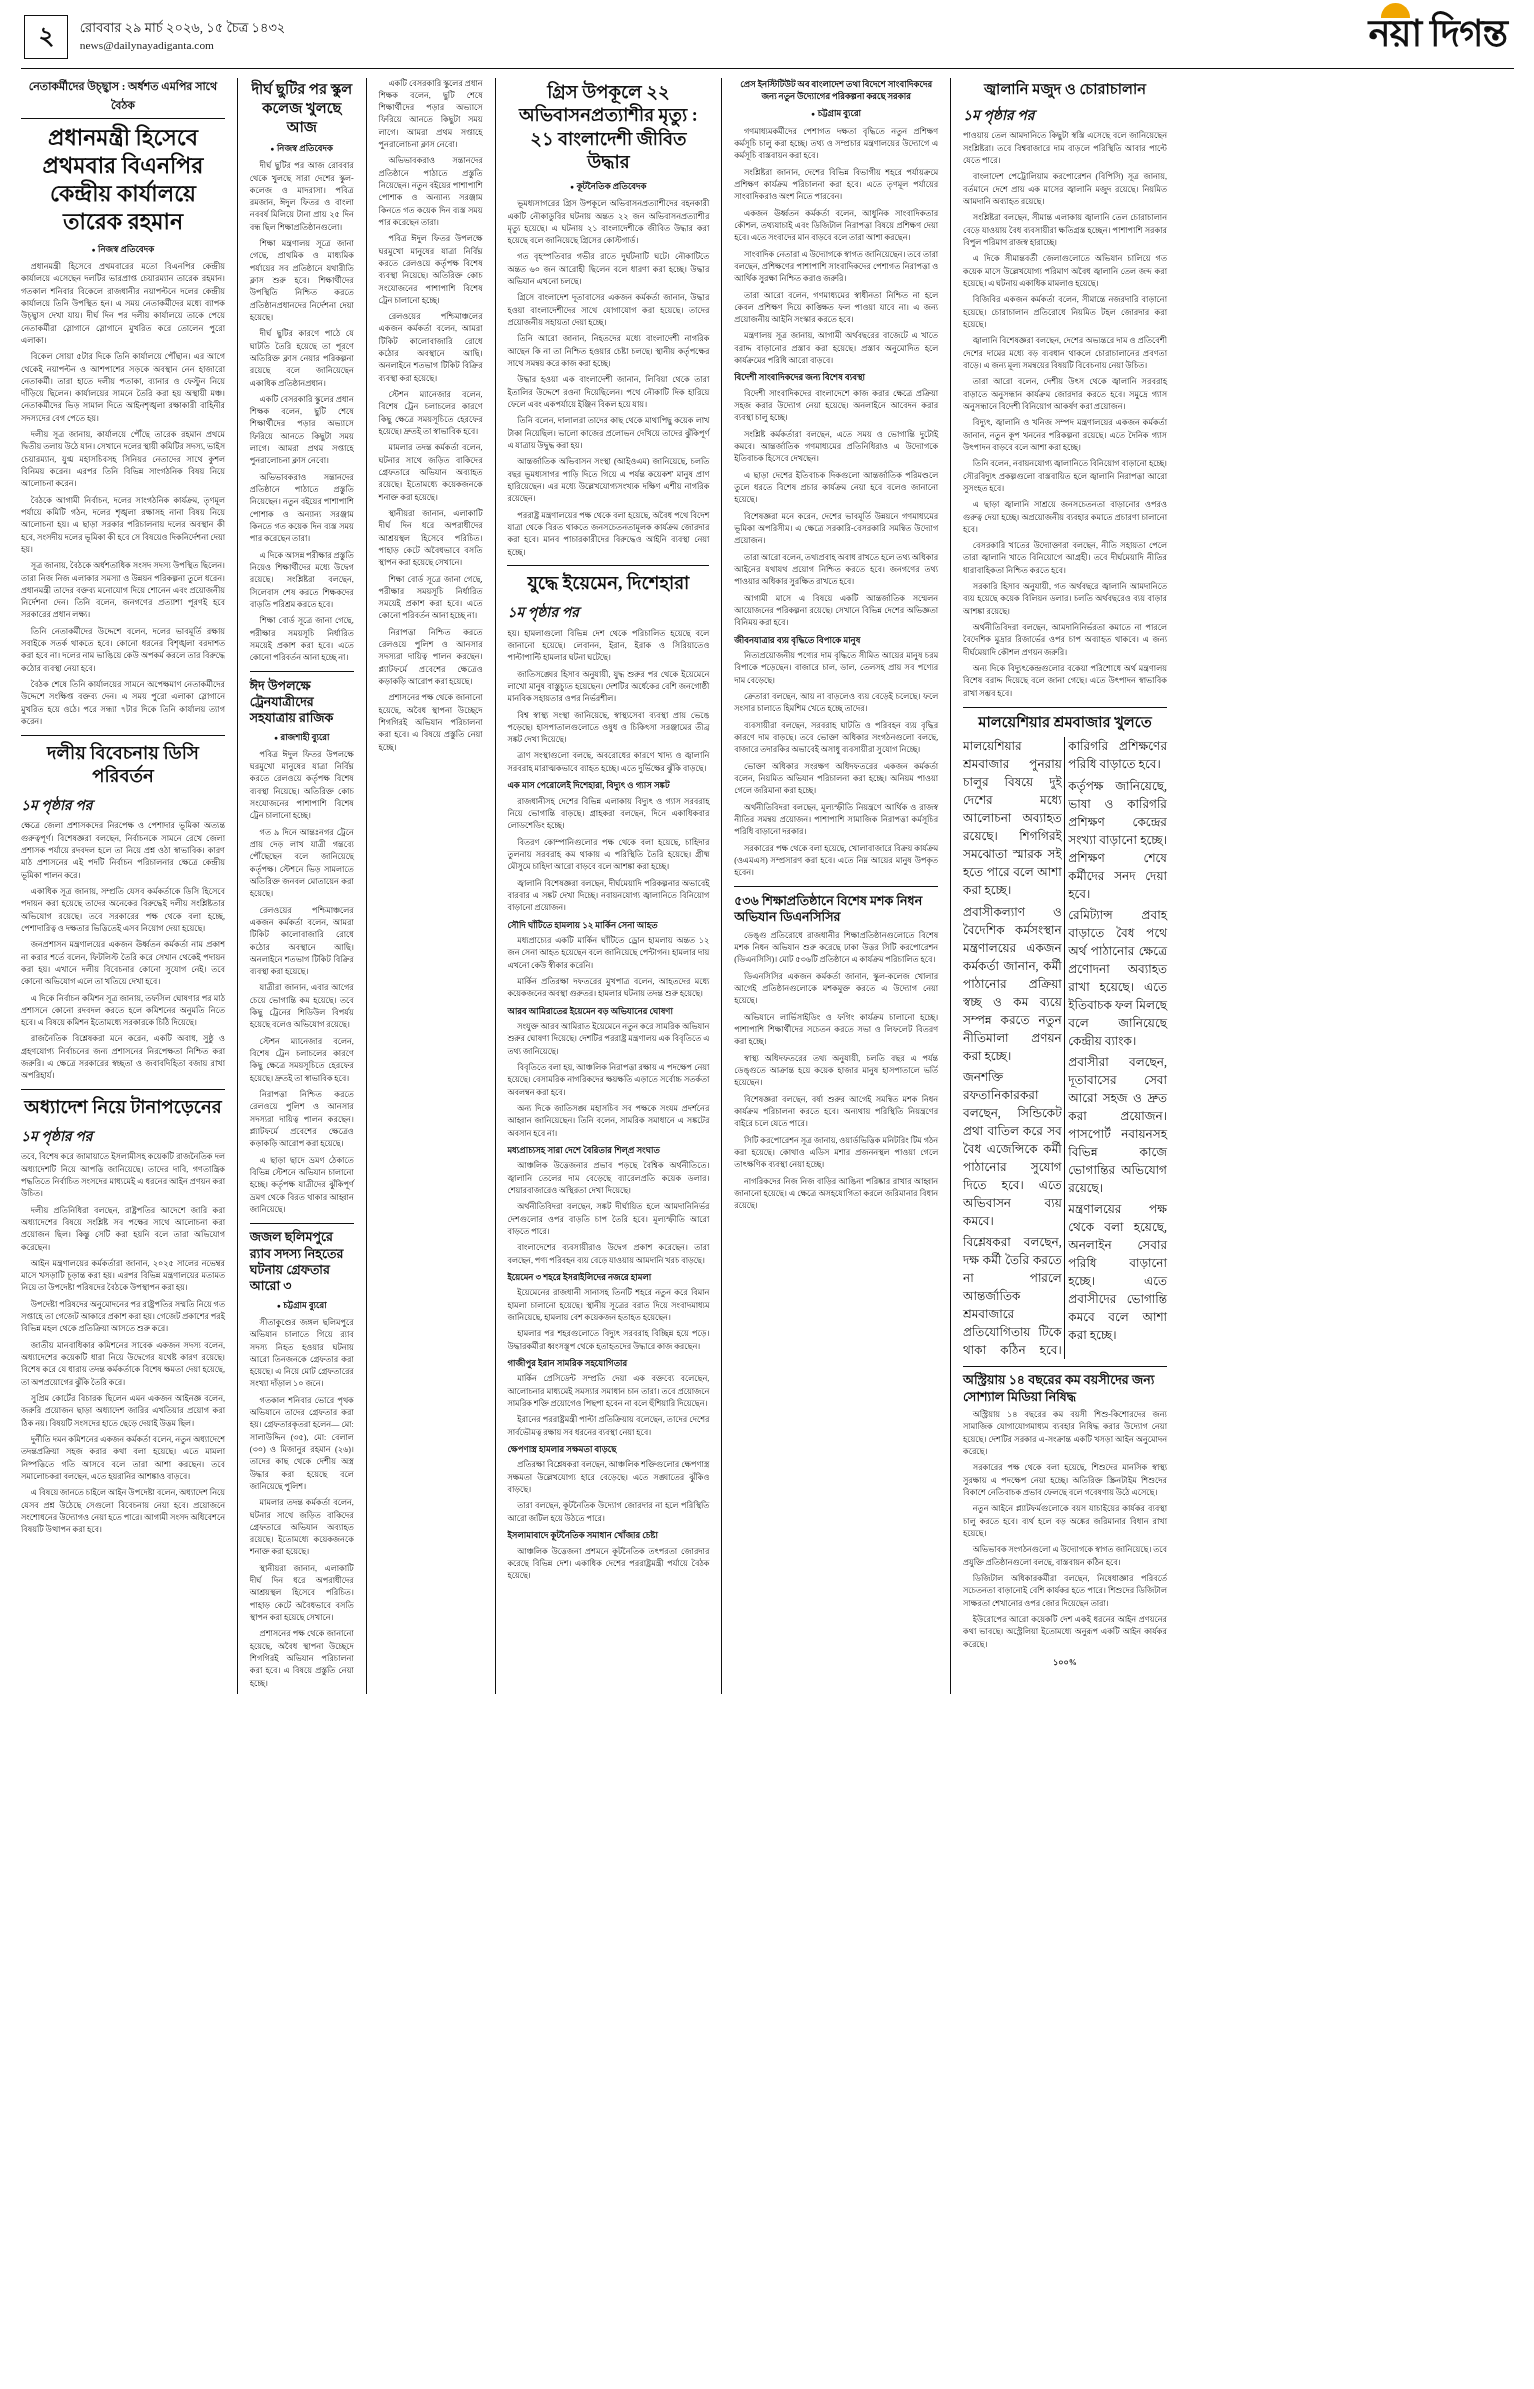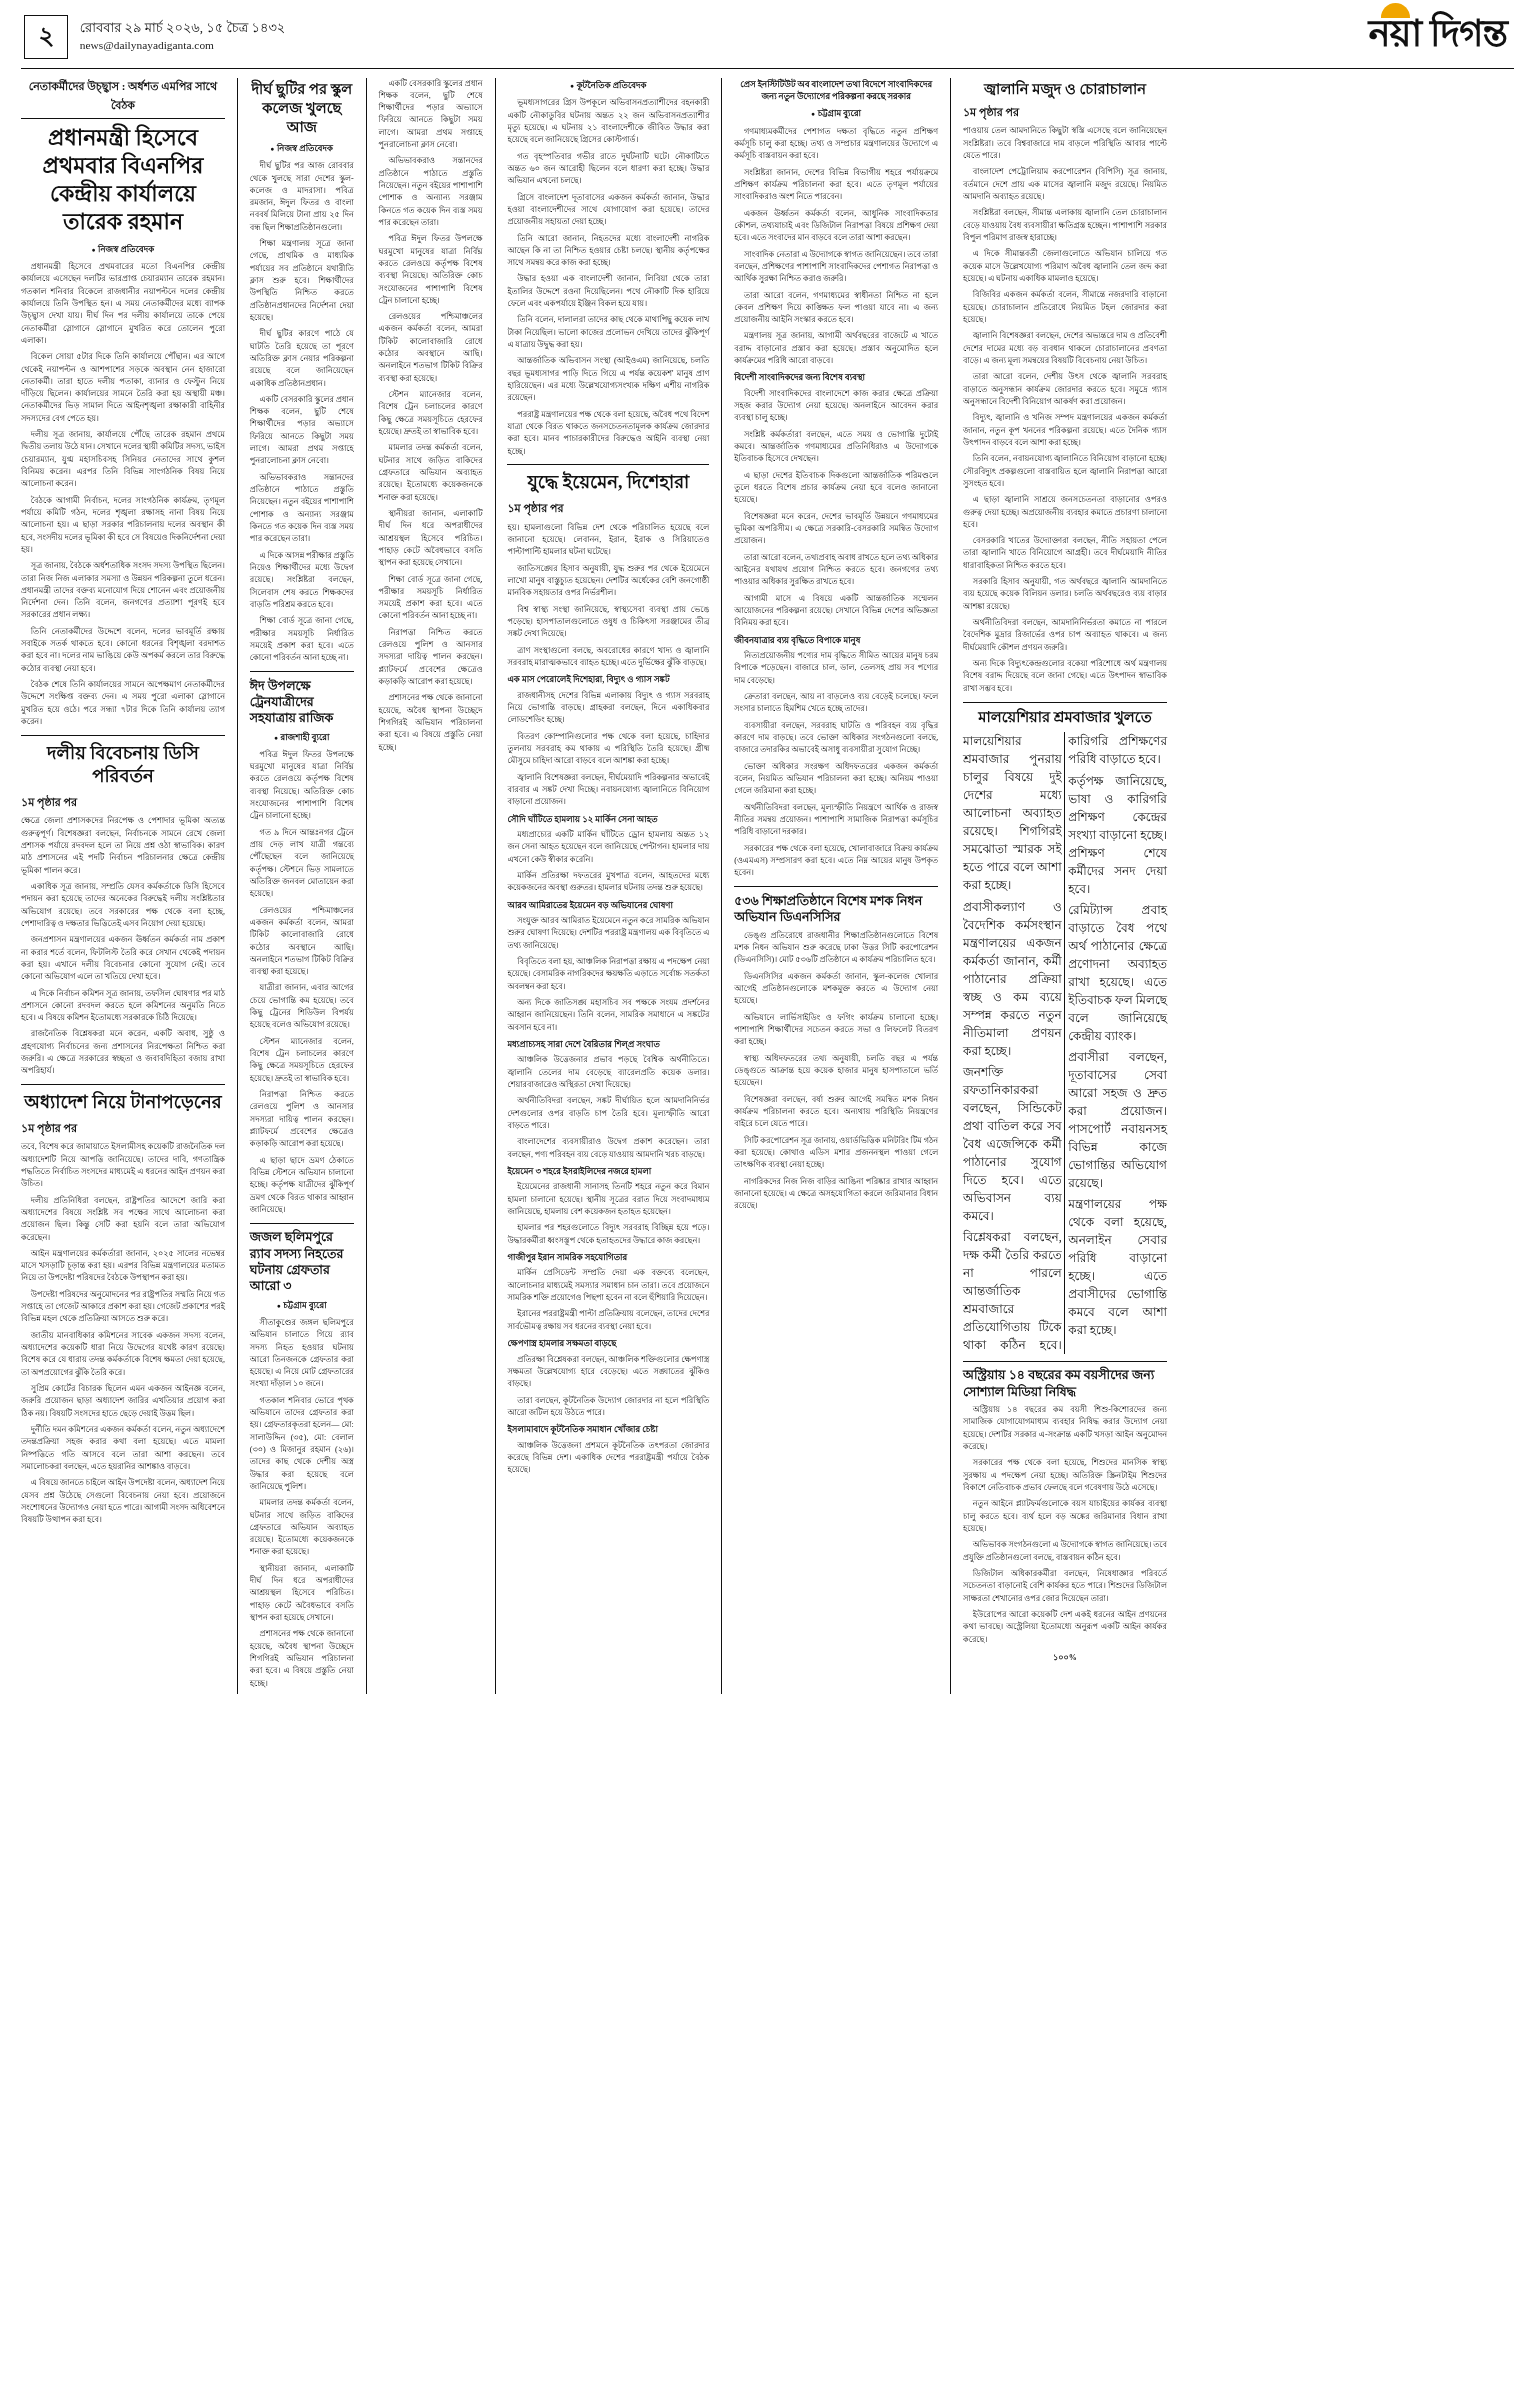--- a/index.html
+++ b/index.html
@@ -24,21 +24,21 @@
   .col{min-width:0;}
 
   
   .kicker{font-size:11px;font-weight:bold;text-align:center;border-bottom:0.8px solid #111;padding-bottom:2.4px;margin-bottom:4.9px;}
   h1.head{font-size:22px;line-height:1.28;font-weight:bold;text-align:center;margin:3.3px 0 6.5px 0;}
   h2.head{font-size:18px;line-height:1.3;font-weight:bold;text-align:center;margin:3.3px 0 5.7px 0;}
   h3.head{font-size:14.7px;line-height:1.3;font-weight:bold;text-align:center;margin:2.4px 0 4.9px 0;}
   h4.head{font-size:12.6px;line-height:1.3;font-weight:bold;text-align:left;margin:2.4px 0 4.1px 0;}
   .byline{font-size:8.5px;font-weight:bold;text-align:center;margin:1.6px 0 4.1px 0;}
   .byline::before{content:"\25CF";font-size:6.5px;margin-right:2.4px;}
-  .cont{font-size:11px;font-weight:bold;margin:0 0 2.4px 0;}
+  .cont{font-size:14px;font-weight:bold;margin:0 0 2.4px 0;font-style:italic;}
   p.body{font-size:8.1px;line-height:1.52;text-align:justify;margin:0 0 4.1px 0;hyphens:auto;word-spacing:-0.2px;}
   p.body.ind{text-indent:9.8px;}
   .hr2{border-top:1.6px solid #111;margin:6.5px 0 5.7px 0;}
   .sub{font-size:8.5px;font-weight:bold;margin:3.3px 0 2.4px 0;}
   .tiny{font-size:12px;line-height:1.5;text-align:justify;margin:0 0 3.3px 0;}
   .centerline{text-align:center;font-size:8.1px;font-weight:bold;margin:5px 0;}
   .twocolmini{column-count:2;column-gap:6.5px;column-rule:0.8px solid #111;}
 </style>
 </head>
 <body>
@@ -141,20 +141,21 @@
       <p class="body ind">মামলার তদন্ত কর্মকর্তা বলেন, ঘটনার সাথে জড়িত বাকিদের গ্রেফতারে অভিযান অব্যাহত রয়েছে। ইতোমধ্যে কয়েকজনকে শনাক্ত করা হয়েছে।</p>
       <p class="body ind">স্থানীয়রা জানান, এলাকাটি দীর্ঘ দিন ধরে অপরাধীদের আশ্রয়স্থল হিসেবে পরিচিত। পাহাড় কেটে অবৈধভাবে বসতি স্থাপন করা হয়েছে সেখানে।</p>
       <p class="body ind">শিক্ষা বোর্ড সূত্রে জানা গেছে, পরীক্ষার সময়সূচি নির্ধারিত সময়েই প্রকাশ করা হবে। এতে কোনো পরিবর্তন আনা হচ্ছে না।</p>
       <p class="body ind">নিরাপত্তা নিশ্চিত করতে রেলওয়ে পুলিশ ও আনসার সদস্যরা দায়িত্ব পালন করছেন। প্ল্যাটফর্মে প্রবেশের ক্ষেত্রেও কড়াকড়ি আরোপ করা হয়েছে।</p>
       <p class="body ind">প্রশাসনের পক্ষ থেকে জানানো হয়েছে, অবৈধ স্থাপনা উচ্ছেদে শিগগিরই অভিযান পরিচালনা করা হবে। এ বিষয়ে প্রস্তুতি নেয়া হচ্ছে।</p>
     </div>
 
     <div class="vr"></div>
 
     <div class="col">
+      <h2 class="head">গ্রিস উপকূলে ২২ অভিবাসনপ্রত্যাশীর মৃত্যু : ২১ বাংলাদেশী জীবিত উদ্ধার</h2>
       <div class="byline">কূটনৈতিক প্রতিবেদক</div>
       <p class="body ind">ভূমধ্যসাগরের গ্রিস উপকূলে অভিবাসনপ্রত্যাশীদের বহনকারী একটি নৌকাডুবির ঘটনায় অন্তত ২২ জন অভিবাসনপ্রত্যাশীর মৃত্যু হয়েছে। এ ঘটনায় ২১ বাংলাদেশীকে জীবিত উদ্ধার করা হয়েছে বলে জানিয়েছে গ্রিসের কোস্টগার্ড।</p>
       <p class="body ind">গত বৃহস্পতিবার গভীর রাতে দুর্ঘটনাটি ঘটে। নৌকাটিতে অন্তত ৬০ জন আরোহী ছিলেন বলে ধারণা করা হচ্ছে। উদ্ধার অভিযান এখনো চলছে।</p>
       <p class="body ind">গ্রিসে বাংলাদেশ দূতাবাসের একজন কর্মকর্তা জানান, উদ্ধার হওয়া বাংলাদেশীদের সাথে যোগাযোগ করা হয়েছে। তাদের প্রয়োজনীয় সহায়তা দেয়া হচ্ছে।</p>
       <p class="body ind">তিনি আরো জানান, নিহতদের মধ্যে বাংলাদেশী নাগরিক আছেন কি না তা নিশ্চিত হওয়ার চেষ্টা চলছে। স্থানীয় কর্তৃপক্ষের সাথে সমন্বয় করে কাজ করা হচ্ছে।</p>
       <p class="body ind">উদ্ধার হওয়া এক বাংলাদেশী জানান, লিবিয়া থেকে তারা ইতালির উদ্দেশে রওনা দিয়েছিলেন। পথে নৌকাটি দিক হারিয়ে ফেলে এবং একপর্যায়ে ইঞ্জিন বিকল হয়ে যায়।</p>
       <p class="body ind">তিনি বলেন, দালালরা তাদের কাছ থেকে মাথাপিছু কয়েক লাখ টাকা নিয়েছিল। ভালো কাজের প্রলোভন দেখিয়ে তাদের ঝুঁকিপূর্ণ এ যাত্রায় উদ্বুদ্ধ করা হয়।</p>
       <p class="body ind">আন্তর্জাতিক অভিবাসন সংস্থা (আইওএম) জানিয়েছে, চলতি বছর ভূমধ্যসাগর পাড়ি দিতে গিয়ে এ পর্যন্ত কয়েকশ' মানুষ প্রাণ হারিয়েছেন। এর মধ্যে উল্লেখযোগ্যসংখ্যক দক্ষিণ এশীয় নাগরিক রয়েছেন।</p>
       <p class="body ind">পররাষ্ট্র মন্ত্রণালয়ের পক্ষ থেকে বলা হয়েছে, অবৈধ পথে বিদেশ যাত্রা থেকে বিরত থাকতে জনসচেতনতামূলক কার্যক্রম জোরদার করা হবে। মানব পাচারকারীদের বিরুদ্ধেও আইনি ব্যবস্থা নেয়া হচ্ছে।</p>
 

